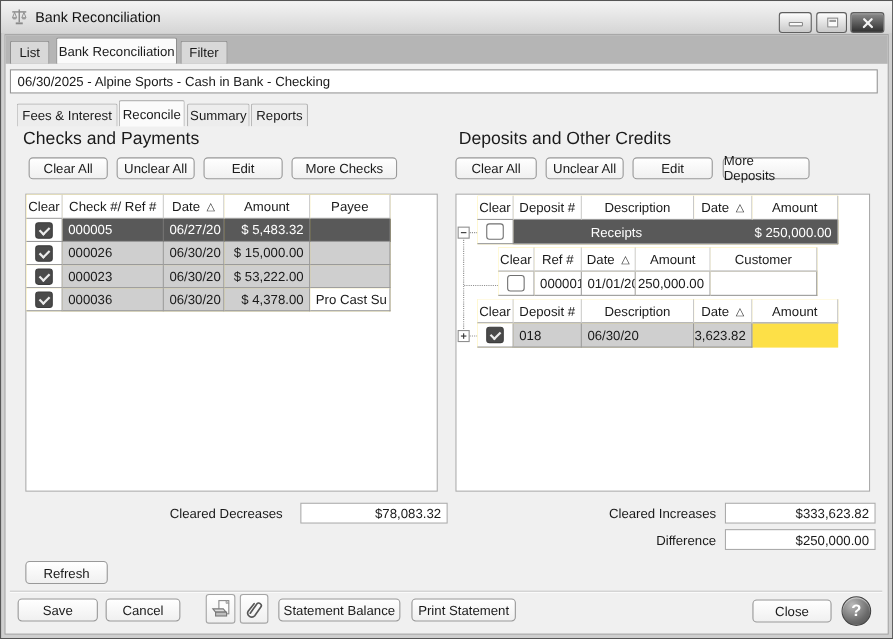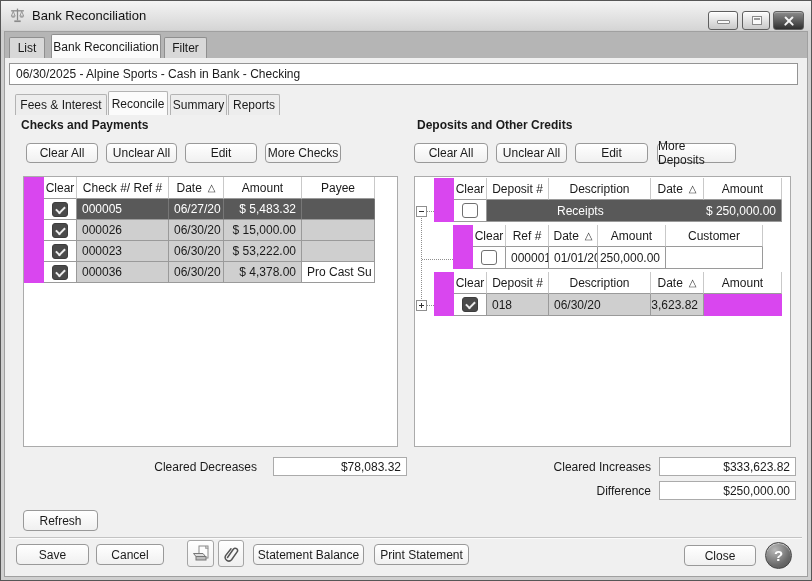--- a/index.html
+++ b/index.html
@@ -42,37 +42,37 @@
              padding:0 6px; color:#1a1a1a; }
 
   
   .subtab { position:absolute; top:93px; height:21px; background:#ededed; border:1px solid #b3b3b3;
             border-bottom:none; border-radius:2px 2px 0 0; display:flex; align-items:center;
             justify-content:center; cursor:default; }
   .subtab.active { top:90px; height:24px; background:#fbfbfb; z-index:3; }
   .st-fees { left:14px; width:92px; } .st-reconcile { left:107px; width:60px; }
   .st-summary { left:169px; width:57px; } .st-reports { left:227px; width:52px; }
 
-  .panel-label { position:absolute; top:117px; font-size:12px;font-weight:bold; }
+  .panel-label { position:absolute; top:117px; font-size:16px; }
 
   
   .btn { position:absolute; height:20px; background:linear-gradient(#ffffff,#f0f0f0);
          border:1px solid #999; border-radius:4px; display:flex; align-items:center;
          justify-content:center; font-size:12px; cursor:default; }
   .btn.big { height:21px; }
   .iconbtn { position:absolute; width:27px; height:27px; background:linear-gradient(#ffffff,#efefef);
              border:1px solid #a5a5a5; border-radius:3px; display:flex; align-items:center;
              justify-content:center; cursor:default; }
 
   
   .panel-box { position:absolute; top:175px; height:271px; background:#fff; border:1px solid #ababab; }
   .box-left { left:22px; width:375px; } .box-right { left:413px; width:377px; }
 
   
-  .tbl { display:grid; position:absolute; background:#d946ef;padding-left:20px; }
+  .tbl { display:grid; position:absolute; background:#fde047; }
   .tbl > div { display:flex; align-items:center; border-right:1px solid #9a9a9a;
                border-bottom:1px solid #9a9a9a; overflow:hidden; white-space:nowrap; }
   .hc { background:#fff; justify-content:center; border-right-color:#c9c9c9 !important; gap:6px; }
   .dc { background:#cfcfcf; }
   .sel { background:#595959 !important; color:#fff; border-right-color:#777 !important; }
   .wt { background:#fff !important; }
   .cbc { background:#fff; justify-content:center; }
   .num { justify-content:flex-end; padding-right:5px; }
   .txt { padding-left:5px; }
   .sort-glyph { font-size:10px; color:#333; }
@@ -167,21 +167,21 @@
   <div class="subtab st-reports">
       <span>Reports</span>
     </div>
 
   <div class="panel-label" style="left:20px;">Checks and Payments</div>
   <div class="panel-label" style="left:416px;">Deposits and Other Credits</div>
 
   <div class="btn" style="left:25px; top:142px; width:72px;">Clear All</div>
   <div class="btn" style="left:105px; top:142px; width:71px;">Unclear All</div>
   <div class="btn" style="left:184px; top:142px; width:72px;">Edit</div>
-  <div class="btn" style="left:264px; top:142px; width:76px;">More Checks</div>
+  <div class="btn" style="left:264px; top:142px; width:96px;">More Checks</div>
 
   <div class="btn" style="left:413px; top:142px; width:74px;">Clear All</div>
   <div class="btn" style="left:495px; top:142px; width:71px;">Unclear All</div>
   <div class="btn" style="left:574px; top:142px; width:73px;">Edit</div>
   <div class="btn" style="left:656px; top:142px; width:79px;">More Deposits</div>
 
   <div class="panel-box box-left">
     <div class="tbl grid-checks">
       <div class="hc">Clear</div>
       <div class="hc">Check #/ Ref #</div>

